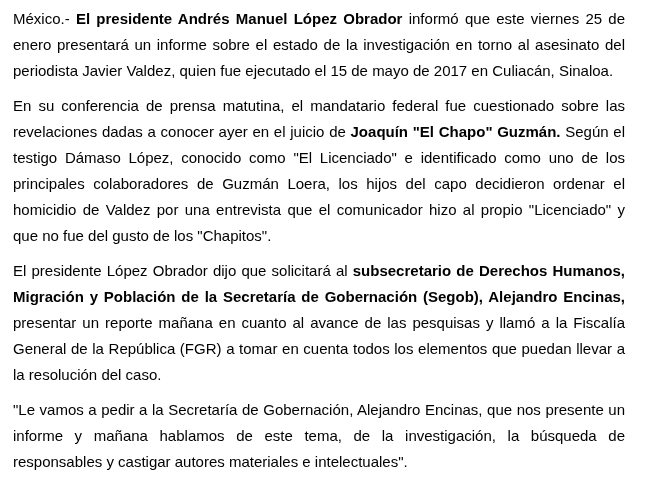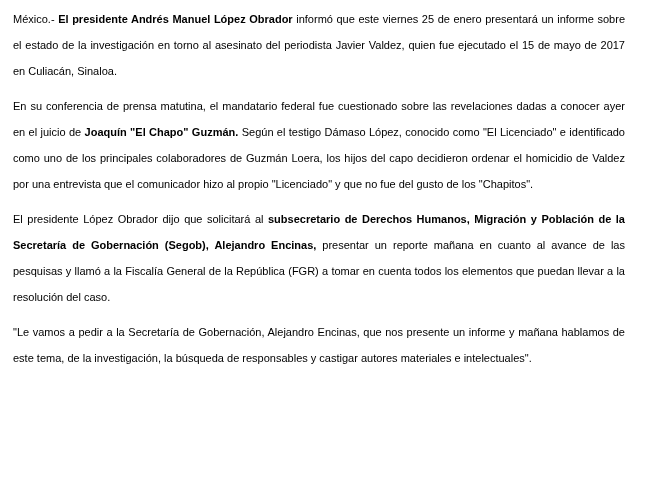--- a/index.html
+++ b/index.html
@@ -14,21 +14,21 @@
     font-family: "Liberation Sans", "DejaVu Sans", sans-serif;
   }
   .article-body {
     box-sizing: border-box;
     width: 649px;
     padding: 6px 12px 0 13px;
     color: #000000;
   }
   .article-body p {
     margin: 0 12px 9px 0;
-    font-size: 11px;
+    font-size: 15px;
     line-height: 26px;
     text-align: justify;
     color: #000000;
   }
   .article-body p b {
     font-weight: bold;
   }
 </style>
 </head>
 <body>

